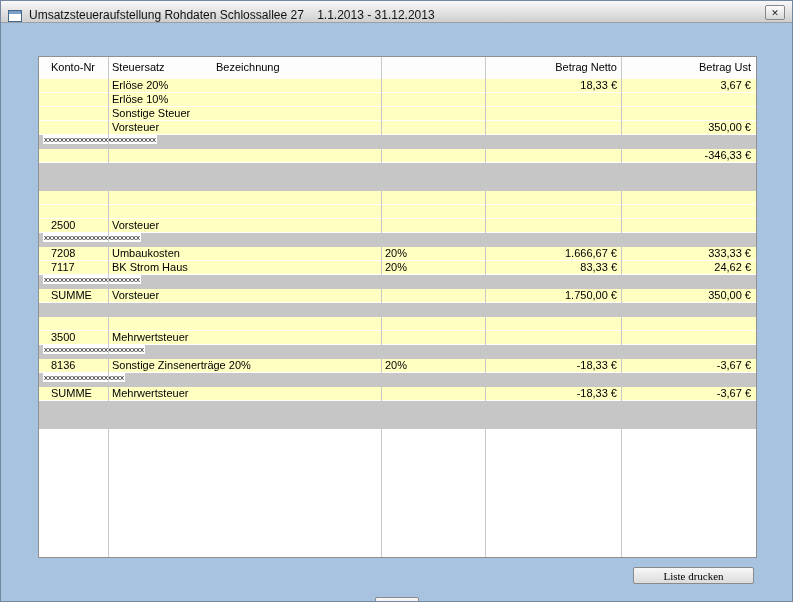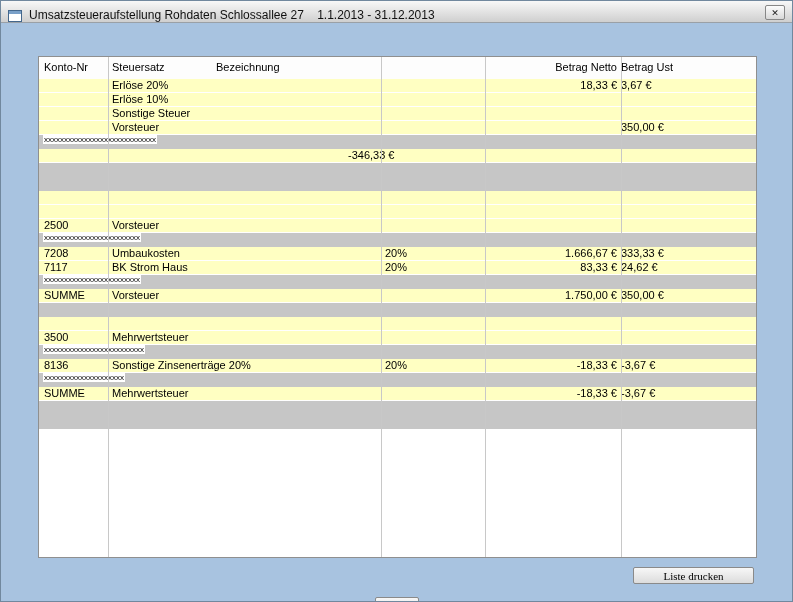--- a/index.html
+++ b/index.html
@@ -15,25 +15,25 @@
   .close-btn{position:absolute;right:7px;top:4px;width:20px;height:15px;background:linear-gradient(#fcfcfc,#d8d8d8);border:1px solid #878787;border-radius:2px;font-size:9px;line-height:12px;text-align:center;padding:0;color:#222;cursor:default;}
 
   .table{position:absolute;left:37px;top:55px;width:719px;height:502px;background:#fff;border:1px solid #8f8f8f;}
   .thead{display:flex;height:22px;background:#fdfdfd;}
   .th{font-size:11px;line-height:21px;color:#000;white-space:nowrap;overflow:hidden;}
   .tbody{position:relative;}
   .tr{display:flex;height:14px;border-bottom:1px solid #fff;}
   .tr.yellow{background:var(--row-yellow,#ffffc2);}
   .tr.gray,.tr.sep{background:var(--row-gray,#c6c6c6);border-bottom-color:var(--row-gray,#c6c6c6);flex-direction:column;}
   .td{font-size:11px;line-height:13px;white-space:nowrap;overflow:hidden;color:#000;}
-  .c-konto{width:69px;padding-left:5px;flex:none;}
+  .c-konto{width:69px;padding-left:12px;flex:none;}
   .c-bez{width:273px;padding-left:4px;flex:none;}
   .c-satz{width:104px;padding-left:4px;flex:none;}
   .c-netto{width:136px;padding-right:4px;text-align:right;flex:none;}
-  .c-ust{flex:1;padding-right:5px;text-align:left;}
+  .c-ust{flex:1;padding-right:5px;text-align:right;}
   .xs{display:inline-block;background:#fff;font-size:8px;line-height:9px;padding:0 1px;vertical-align:top;color:#000;}
   .vline{position:absolute;top:0;bottom:0;width:1px;background:#c8c8c8;pointer-events:none;}
 
   .btn{position:absolute;height:17px;background:linear-gradient(#f7f7f7,#dcdcdc);border:1px solid #8a8a8a;border-radius:2px;font-size:11px;font-family:inherit;color:#000;padding:0 4px;text-align:center;line-height:14px;}
   .btn-ok{left:50%;transform:translateX(-50%);top:596px;width:44px;}
   .btn-print{left:632px;top:566px;width:121px;font-family:Liberation Serif, serif;}
 </style>
 </head>
 <body>
 

